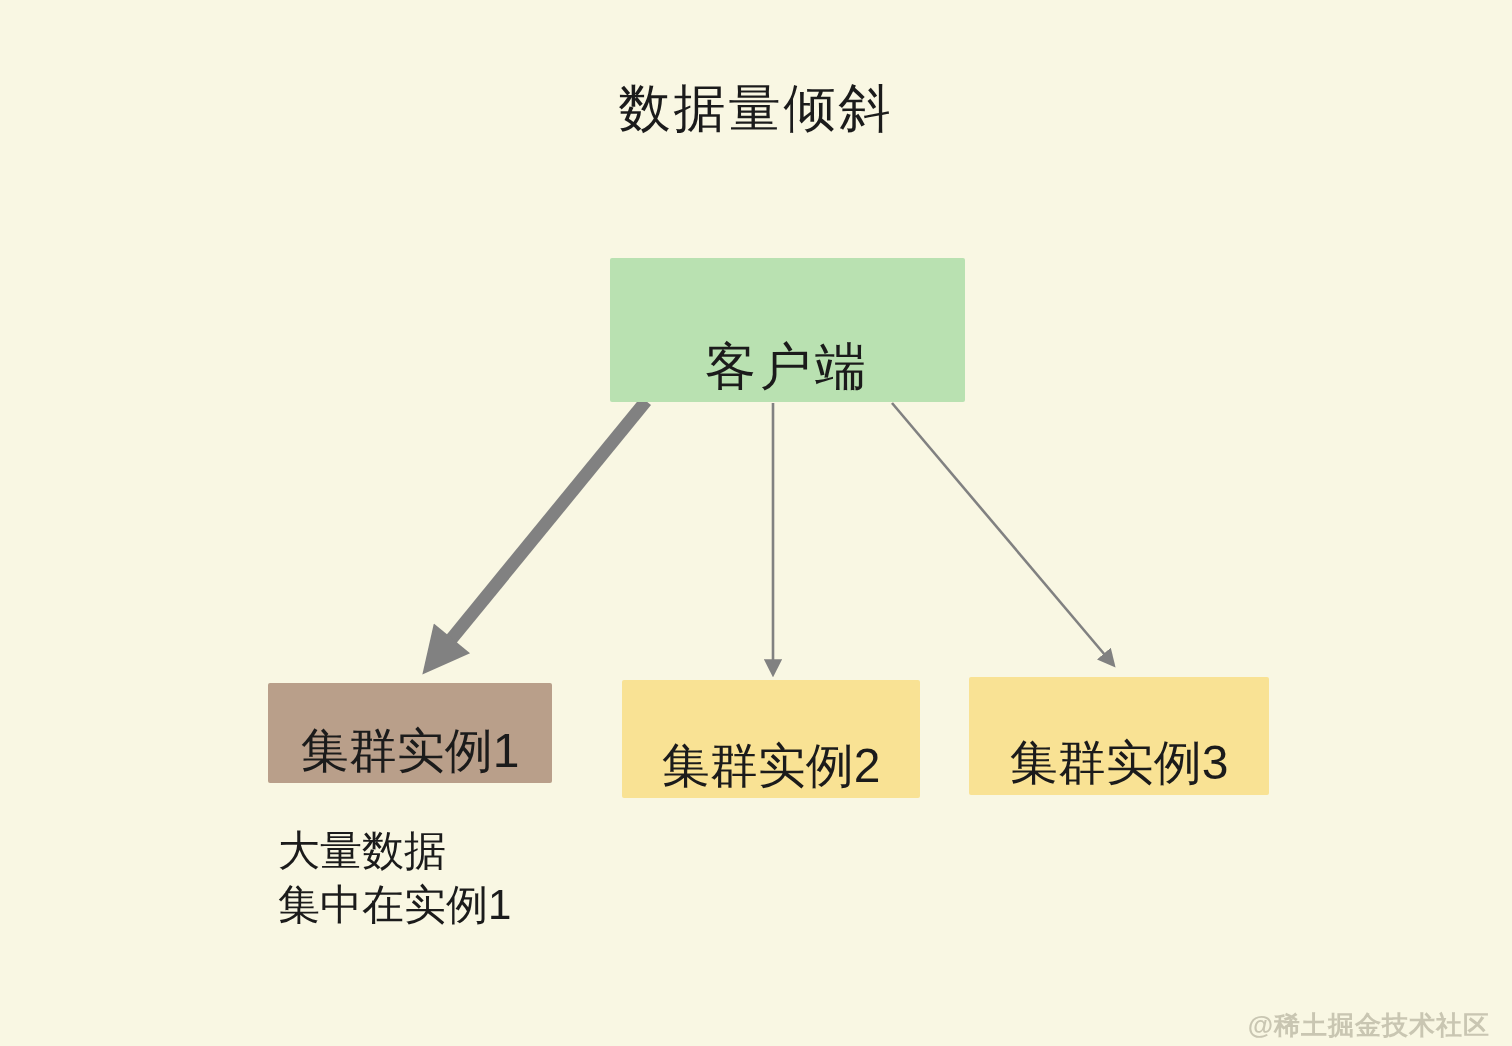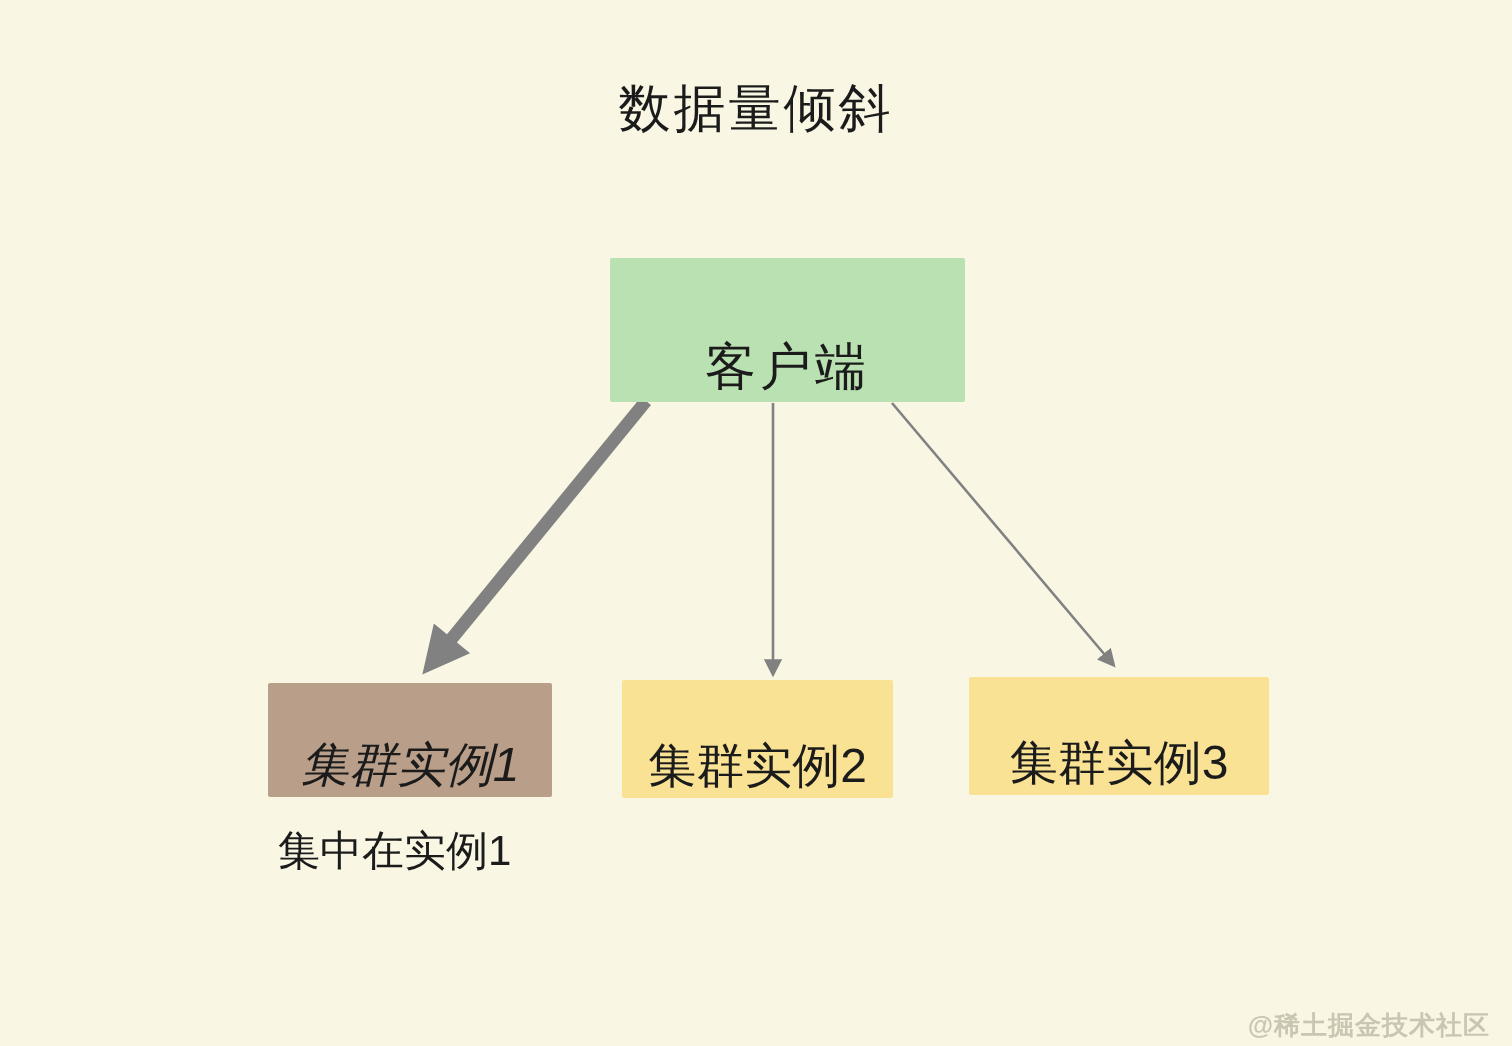--- a/index.html
+++ b/index.html
@@ -54,28 +54,27 @@
   }
   .node-client {
     left: 610px; top: 258px;
     width: 355px; height: 144px;
     background: var(--client_fill);
     font-size: 51px;
     letter-spacing: 4px;
   }
   .node-instance1 {
     left: 268px; top: 683px;
-    width: 284px; height: 114px;
+    width: 284px; height: 100px;
     background: var(--instance1_fill);
     font-size: 48px;
-    font-style: italic;
   }
   .node-instance2 {
     left: 622px; top: 680px;
-    width: 271px; height: 118px;
+    width: 298px; height: 118px;
     background: var(--instance2_fill);
     font-size: 48px;
   }
   .node-instance3 {
     left: 969px; top: 677px;
     width: 300px; height: 118px;
     background: var(--instance3_fill);
     font-size: 48px;
   }
   .annotation {
@@ -132,18 +131,19 @@
   </div>
 
   <div class="node node-instance3">
     <span>集群实例3</span>
   </div>
 
   <div class="annotation annotation-requests">
   </div>
 
   <div class="annotation annotation-data">
+    <span>大量数据</span>
     <span>集中在实例1</span>
   </div>
 
   <div class="watermark">@稀土掘金技术社区</div>
 
 </div>
 
 </body></html>

